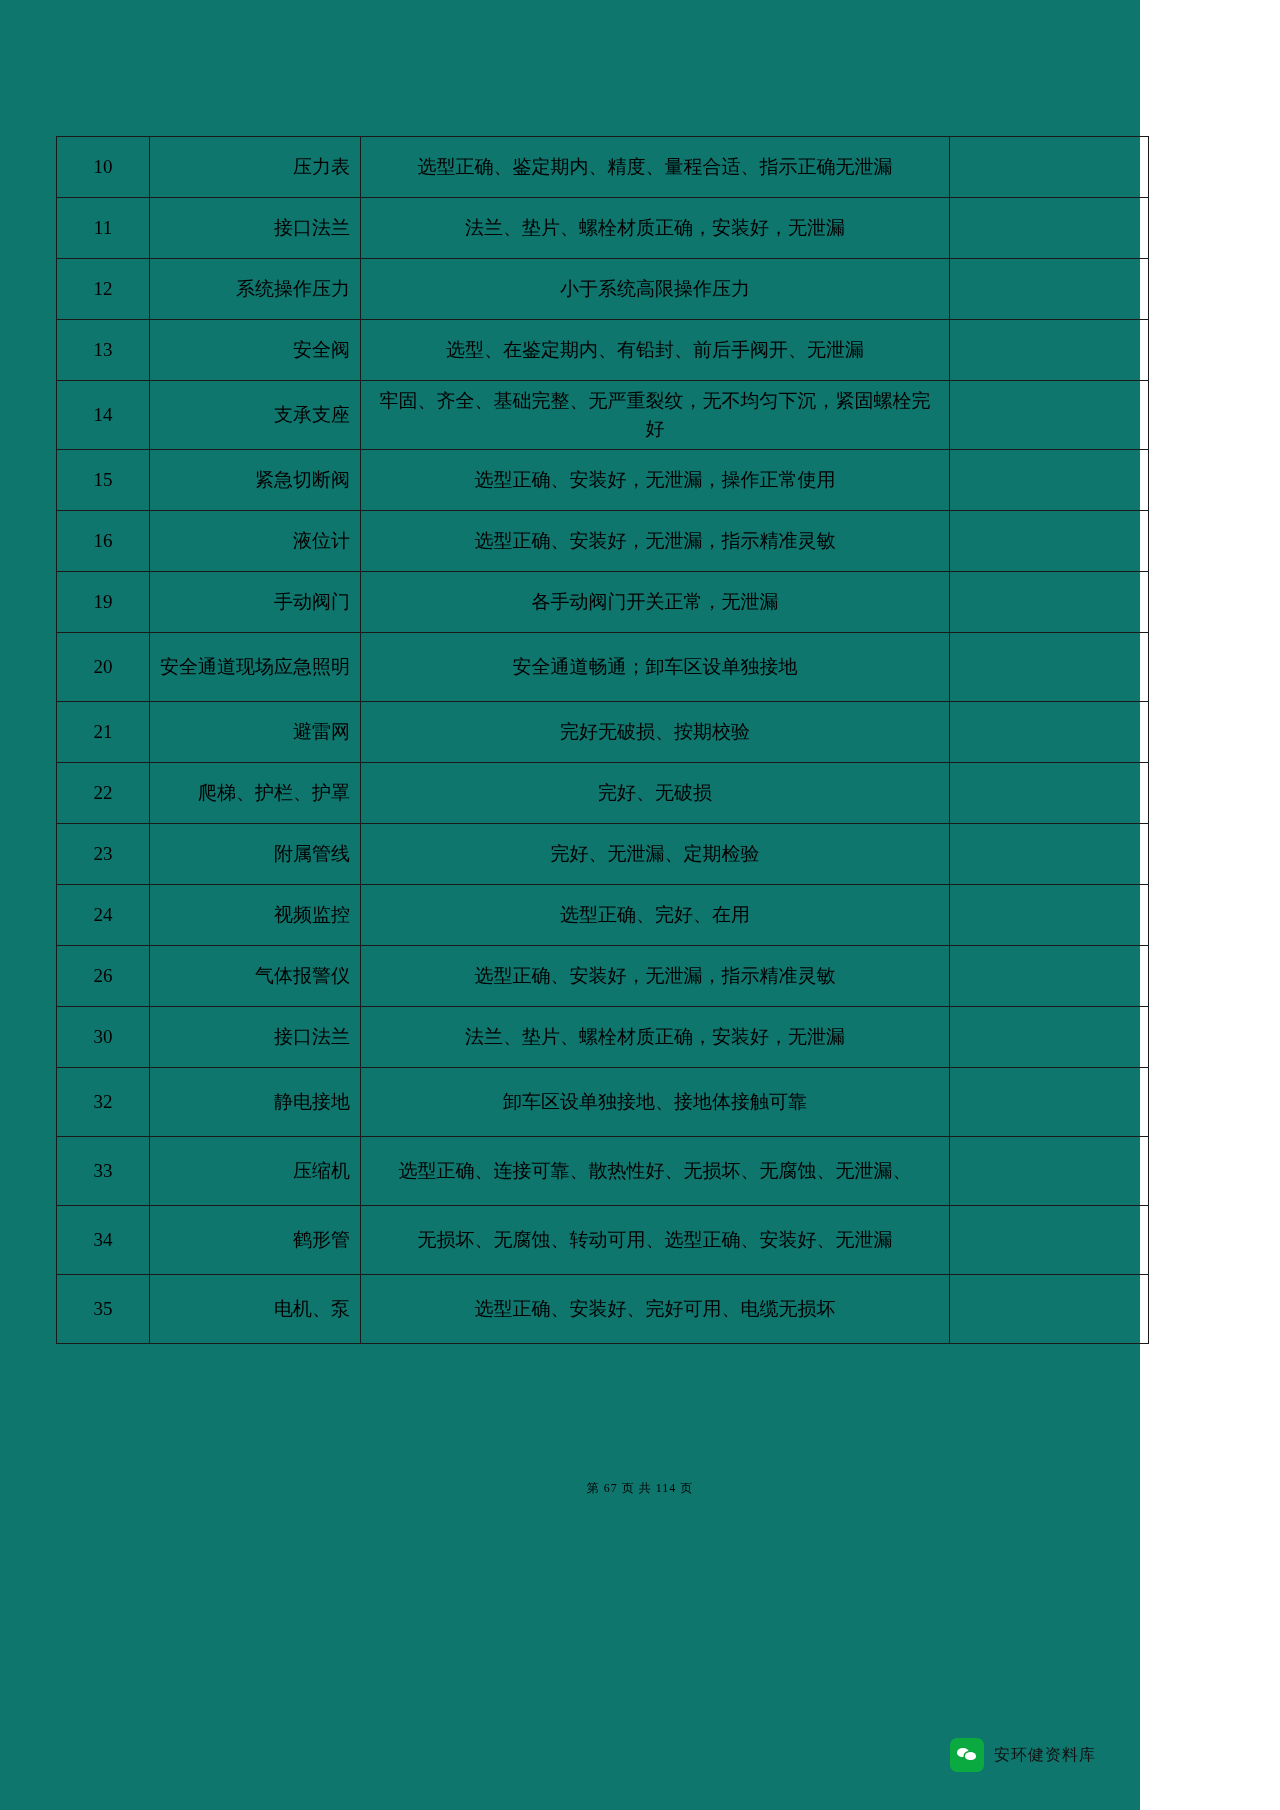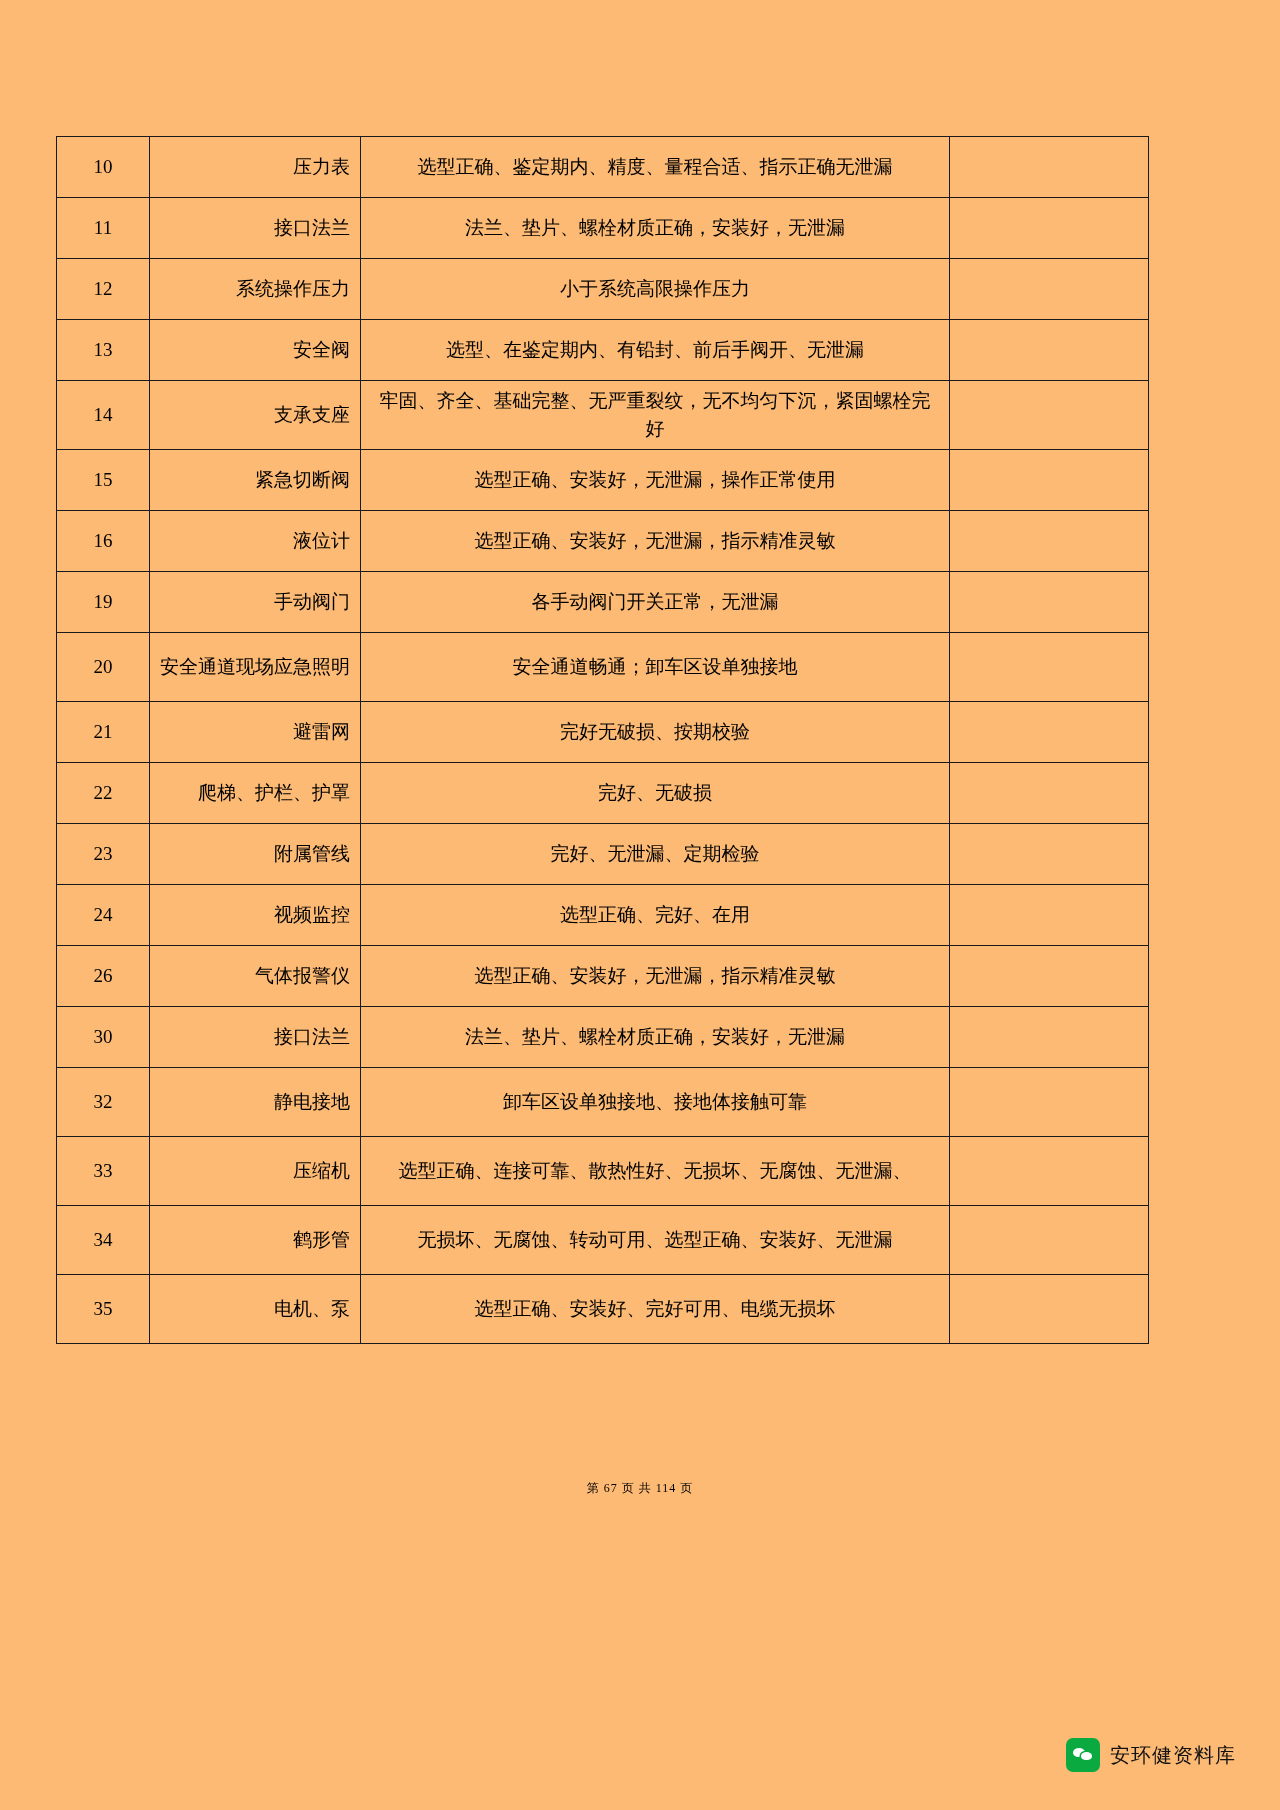--- a/index.html
+++ b/index.html
@@ -13,23 +13,23 @@
     position: relative;
     font-family: "Liberation Serif", "DejaVu Serif", serif;
     color: #000000;
     overflow: hidden;
   }
 
   .page {
     position: absolute;
     left: 0;
     top: 0;
-    width: 1280px;
+    width: 1140px;
     height: 1810px;
-    background: #fdba74;
+    background: #0f766e;
   }
 
   .table-wrap {
     position: absolute;
     left: 56px;
     top: 136px;
     width: 1010px;
   }
 
   table.checklist {
@@ -116,21 +116,21 @@
     position: absolute;
     left: 15px;
     top: 14px;
     width: 11px;
     height: 8px;
     border-radius: 50% 50% 45% 45%;
     background: #ffffff;
     box-shadow: 0 0 0 1.5px #0aaa41;
   }
   .wm-text {
-    font-size: 20px;
+    font-size: 16px;
     color: #111111;
     font-family: Liberation Mono, monospace;
     letter-spacing: 1px;
   }
 </style>
 </head>
 <body>
 
 <div class="page">
 

